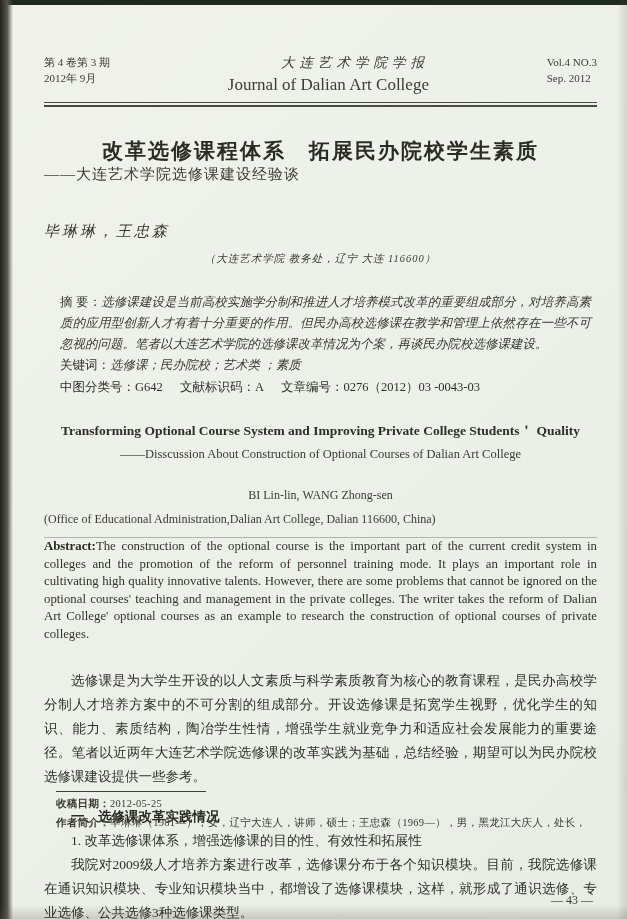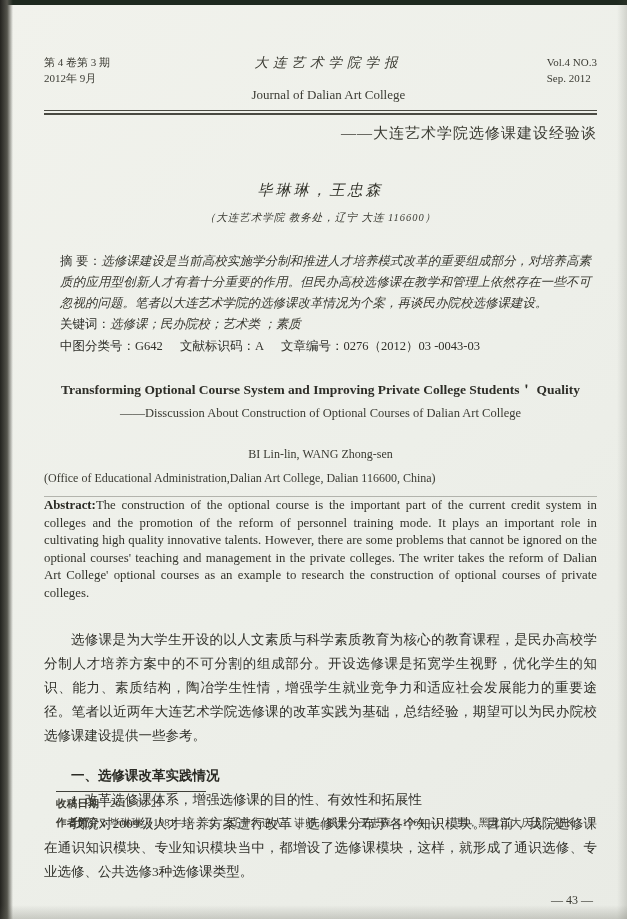--- a/index.html
+++ b/index.html
@@ -21,32 +21,32 @@
   .scan-bottom-shade { position: absolute; bottom: 0; left: 0; width: 100%; height: 14px;
     background: linear-gradient(to top, rgba(90,90,80,0.25), rgba(90,90,80,0)); }
   .scan-right-shade { position: absolute; top: 0; right: 0; width: 10px; height: 100%;
     background: linear-gradient(to left, rgba(80,80,70,0.18), rgba(80,80,70,0)); }
 
   .content { position: relative; padding: 54px 30px 0 44px; }
 
   
   .jheader { display: flex; justify-content: space-between; align-items: flex-start; }
   .jh-left, .jh-right { font-size: 11px; line-height: 16px; white-space: nowrap; color: #3c3c34; }
-  .jh-center { text-align: center; }
+  .jh-center { text-align: right; }
   .jh-cn { font-size: 13.5px; letter-spacing: 5px; font-style: italic; color: #3c3c34; }
-  .jh-en { font-size: 13px; margin-top: 15px; color: #3c3c34; }
+  .jh-en { font-size: 17px; margin-top: 3px; color: #3c3c34; }
   .jh-right { text-align: left; }
   .double-rule { margin-top: 7px; height: 5px;
     border-top: 1px solid #4a4a42; border-bottom: 2px solid #4a4a42; }
 
   
   .title-cn { margin-top: 30px; text-align: center; font-family: "Liberation Sans", "DejaVu Sans", sans-serif;
     font-weight: bold; font-size: 21px; letter-spacing: 2px; color: #2c2c26; }
-  .subtitle-cn { margin-top: 9px; text-align: right; font-size: 15px; letter-spacing: 1px; color: #3a3a32; }
-  .authors-cn { margin-top: 38px; text-align: center; font-size: 15px; letter-spacing: 3px; font-style: italic; color: #35352d; }
+  .subtitle-cn { text-align: left; font-size: 15px; letter-spacing: 1px; color: #3a3a32; }
+  .authors-cn { margin-top: 38px; text-align: left; font-size: 15px; letter-spacing: 3px; font-style: italic; color: #35352d; }
   .affil-cn { margin-top: 11px; text-align: center; font-size: 10.5px; letter-spacing: 1px; font-style: italic; color: #3a3a32; }
 
   
   .abs-cn { margin: 26px 6px 0 16px; font-size: 12.5px; line-height: 21px;
     text-align: justify; font-style: italic; color: #383830; }
   .abs-cn b, .kw-cn b, .clc b { font-style: normal; font-family: "Liberation Sans", "DejaVu Sans", sans-serif;
     font-weight: normal; color: #2e2e28; }
   .kw-cn { margin: 2px 6px 0 16px; font-size: 12.5px; font-style: italic; color: #383830; }
   .clc { margin: 5px 6px 0 16px; font-size: 12.5px; font-style: normal; color: #2e2e28; }
   .clc .gap { display: inline-block; width: 14px; }
@@ -96,20 +96,21 @@
         <div class="jh-cn">大连艺术学院学报</div>
         <div class="jh-en">Journal of Dalian Art College</div>
       </div>
       <div class="jh-right">
         <div>Vol.4   NO.3</div>
         <div>Sep.   2012</div>
       </div>
     </div>
     <div class="double-rule"></div>
 
+    <div class="title-cn">改革选修课程体系　拓展民办院校学生素质</div>
     <div class="subtitle-cn">——大连艺术学院选修课建设经验谈</div>
     <div class="authors-cn">毕琳琳，王忠森</div>
     <div class="affil-cn">（大连艺术学院 教务处，辽宁 大连 116600）</div>
 
     <div class="abs-cn">
       <b>摘 要：</b><span>选修课建设是当前高校实施学分制和推进人才培养模式改革的重要组成部分，对培养高素质的应用型创新人才有着十分重要的作用。但民办高校选修课在教学和管理上依然存在一些不可忽视的问题。笔者以大连艺术学院的选修课改革情况为个案，再谈民办院校选修课建设。</span>
     </div>
     <div class="kw-cn">
       <b>关键词：</b><span>选修课；民办院校；艺术类 ；素质</span>
     </div>

